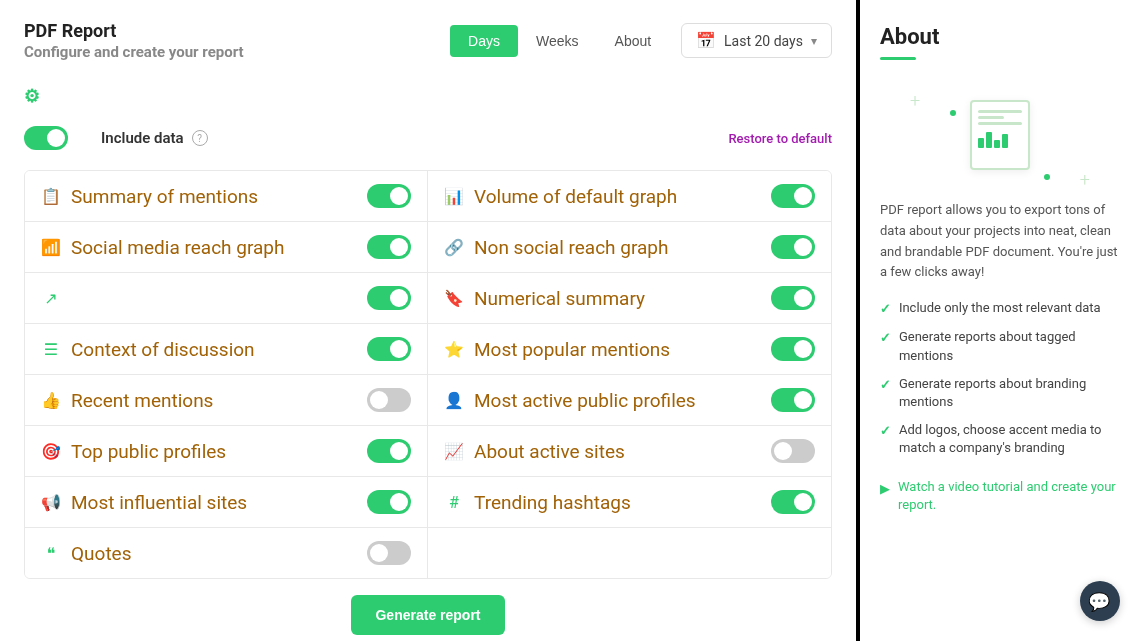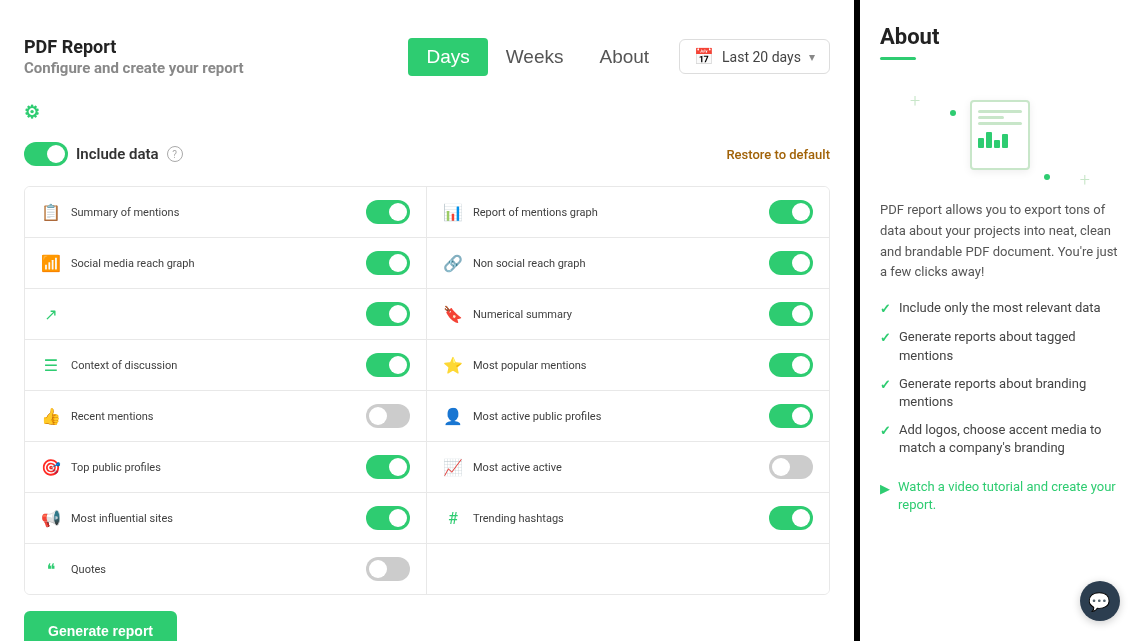--- a/index.html
+++ b/index.html
@@ -1,57 +1,57 @@
 <!DOCTYPE html>
 <html><head>
   <meta charset="utf-8">
   <style>
     * { box-sizing: border-box; margin: 0; padding: 0; }
     body { font-family: -apple-system, BlinkMacSystemFont, 'Segoe UI', Roboto, sans-serif; background: #f5f6fa; display: flex; height: 641px; overflow: hidden; font-size: 14px; color: #333; }
 
-    .main-panel { flex: 1; background: #fff; padding: 36px 24px; overflow-y: auto; border-right: 6px solid #000000; }
+    .main-panel { flex: 1; background: #fff; padding: 20px 24px; overflow-y: auto; border-right: 4px solid #000000; }
     .right-panel { width: 280px; background: #fff; padding: 24px 20px; overflow-y: auto; }
 
     .header { display: flex; align-items: center; justify-content: space-between; margin-bottom: 24px; }
     .header-title h1 { font-size: 18px; font-weight: 700; color: #222; }
     .header-title p { font-size: 15px; color: #888; margin-top: 2px; font-weight: bold; }
 
     .tab-group { display: flex; align-items: center; gap: 0; }
-    .tab-btn { padding: 8px 18px; border: none; background: transparent; cursor: pointer; font-size: 19px; color: #555; font-weight: 500; border-radius: 4px; }
+    .tab-btn { padding: 8px 18px; border: none; background: transparent; cursor: pointer; font-size: 14px; color: #555; font-weight: 500; border-radius: 4px; }
     .tab-btn.active { background: #2ecc71; color: #fff; border-radius: 4px; }
 
     .date-picker { display: flex; align-items: center; gap: 8px; border: 1px solid #ddd; border-radius: 6px; padding: 7px 14px; margin-left: 12px; cursor: pointer; background: #fff; font-size: 14px; color: #444; }
     .date-picker .cal-icon { color: #aaa; font-size: 16px; }
     .date-picker .chevron { color: #888; font-size: 12px; }
 
     .section-title { display: flex; align-items: center; gap: 10px; font-size: 16px; font-weight: 600; color: #333; margin-bottom: 20px; }
     .gear-icon { color: #2ecc71; font-size: 18px; }
 
     .include-data-row { display: flex; align-items: center; gap: 8px; margin-bottom: 20px; }
-    .include-label { font-size: 15px; font-weight: 600; color: #333; }
+    .include-label { font-size: 15px; font-weight: 600; color: #333; margin-left: 25px; }
     .help-icon { color: #aaa; font-size: 13px; cursor: pointer; border: 1px solid #aaa; border-radius: 50%; width: 16px; height: 16px; display: flex; align-items: center; justify-content: center; font-size: 10px; }
-    .restore-link { margin-left: auto; color: #a16207; font-size: 13px; cursor: pointer; font-weight: 500; }
+    .restore-link { margin-left: auto; color: #a21caf; font-size: 13px; cursor: pointer; font-weight: 500; }
 
     .grid { display: grid; grid-template-columns: 1fr 1fr; gap: 0; border: 1px solid #e8e8e8; border-radius: 6px; overflow: hidden; }
     .grid-item { display: flex; align-items: center; justify-content: space-between; padding: 13px 16px; border-bottom: 1px solid #e8e8e8; background: #fff; }
     .grid-item:nth-child(odd) { border-right: 1px solid #e8e8e8; }
     .grid-item:nth-last-child(-n+2) { border-bottom: none; }
     .grid-item-left { display: flex; align-items: center; gap: 10px; }
     .item-icon { color: #2ecc71; font-size: 16px; width: 20px; text-align: center; }
-    .item-label { font-size: 11px; color: #404040; }
+    .item-label { font-size: 19px; color: #a16207; }
 
     
     .toggle { position: relative; display: inline-block; width: 44px; height: 24px; flex-shrink: 0; }
     .slider { position: absolute; cursor: pointer; top: 0; left: 0; right: 0; bottom: 0; border-radius: 24px; transition: .3s; }
     .slider.on { background: #2ecc71; }
     .slider.off { background: #ccc; }
     .slider:before { position: absolute; content: ""; height: 18px; width: 18px; left: 3px; bottom: 3px; background: white; border-radius: 50%; transition: .3s; }
     .slider.on:before { transform: translateX(20px); }
 
-    .generate-row { display: flex; justify-content: flex-start; margin-top: 16px; }
+    .generate-row { display: flex; justify-content: center; margin-top: 16px; }
     .generate-btn { background: #2ecc71; color: #fff; border: none; border-radius: 6px; padding: 12px 24px; font-size: 14px; font-weight: 600; cursor: pointer; }
 
     
     .about-title { font-size: 22px; font-weight: 700; color: #222; margin-bottom: 8px; }
     .about-underline { width: 36px; height: 3px; background: #2ecc71; border-radius: 2px; margin-bottom: 20px; }
     .illustration { display: flex; justify-content: center; align-items: center; padding: 10px 0 20px; position: relative; height: 120px; }
     .doc-icon { width: 60px; height: 70px; border: 2px solid #c8e6c9; border-radius: 4px; background: #fff; position: relative; display: flex; flex-direction: column; padding: 8px 6px; gap: 3px; box-shadow: 0 2px 8px rgba(0,0,0,0.07); }
     .doc-line { height: 3px; border-radius: 2px; background: #c8e6c9; }
     .doc-line.short { width: 60%; }
     .doc-bar-group { display: flex; align-items: flex-end; gap: 2px; margin-top: 4px; }
@@ -111,21 +111,21 @@
           <span class="item-icon">📋</span>
           <span class="item-label">Summary of mentions</span>
         </div>
         <div class="toggle">
           <div class="slider on"></div>
         </div>
       </div>
       <div class="grid-item">
         <div class="grid-item-left">
           <span class="item-icon">📊</span>
-          <span class="item-label">Report of mentions graph</span>
+          <span class="item-label">Volume of default graph</span>
         </div>
         <div class="toggle">
           <div class="slider on"></div>
         </div>
       </div>
       <div class="grid-item">
         <div class="grid-item-left">
           <span class="item-icon">📶</span>
           <span class="item-label">Social media reach graph</span>
         </div>
@@ -200,21 +200,21 @@
           <span class="item-icon">🎯</span>
           <span class="item-label">Top public profiles</span>
         </div>
         <div class="toggle">
           <div class="slider on"></div>
         </div>
       </div>
       <div class="grid-item">
         <div class="grid-item-left">
           <span class="item-icon">📈</span>
-          <span class="item-label">Most active active</span>
+          <span class="item-label">About active sites</span>
         </div>
         <div class="toggle">
           <div class="slider off"></div>
         </div>
       </div>
       <div class="grid-item">
         <div class="grid-item-left">
           <span class="item-icon">📢</span>
           <span class="item-label">Most influential sites</span>
         </div>

